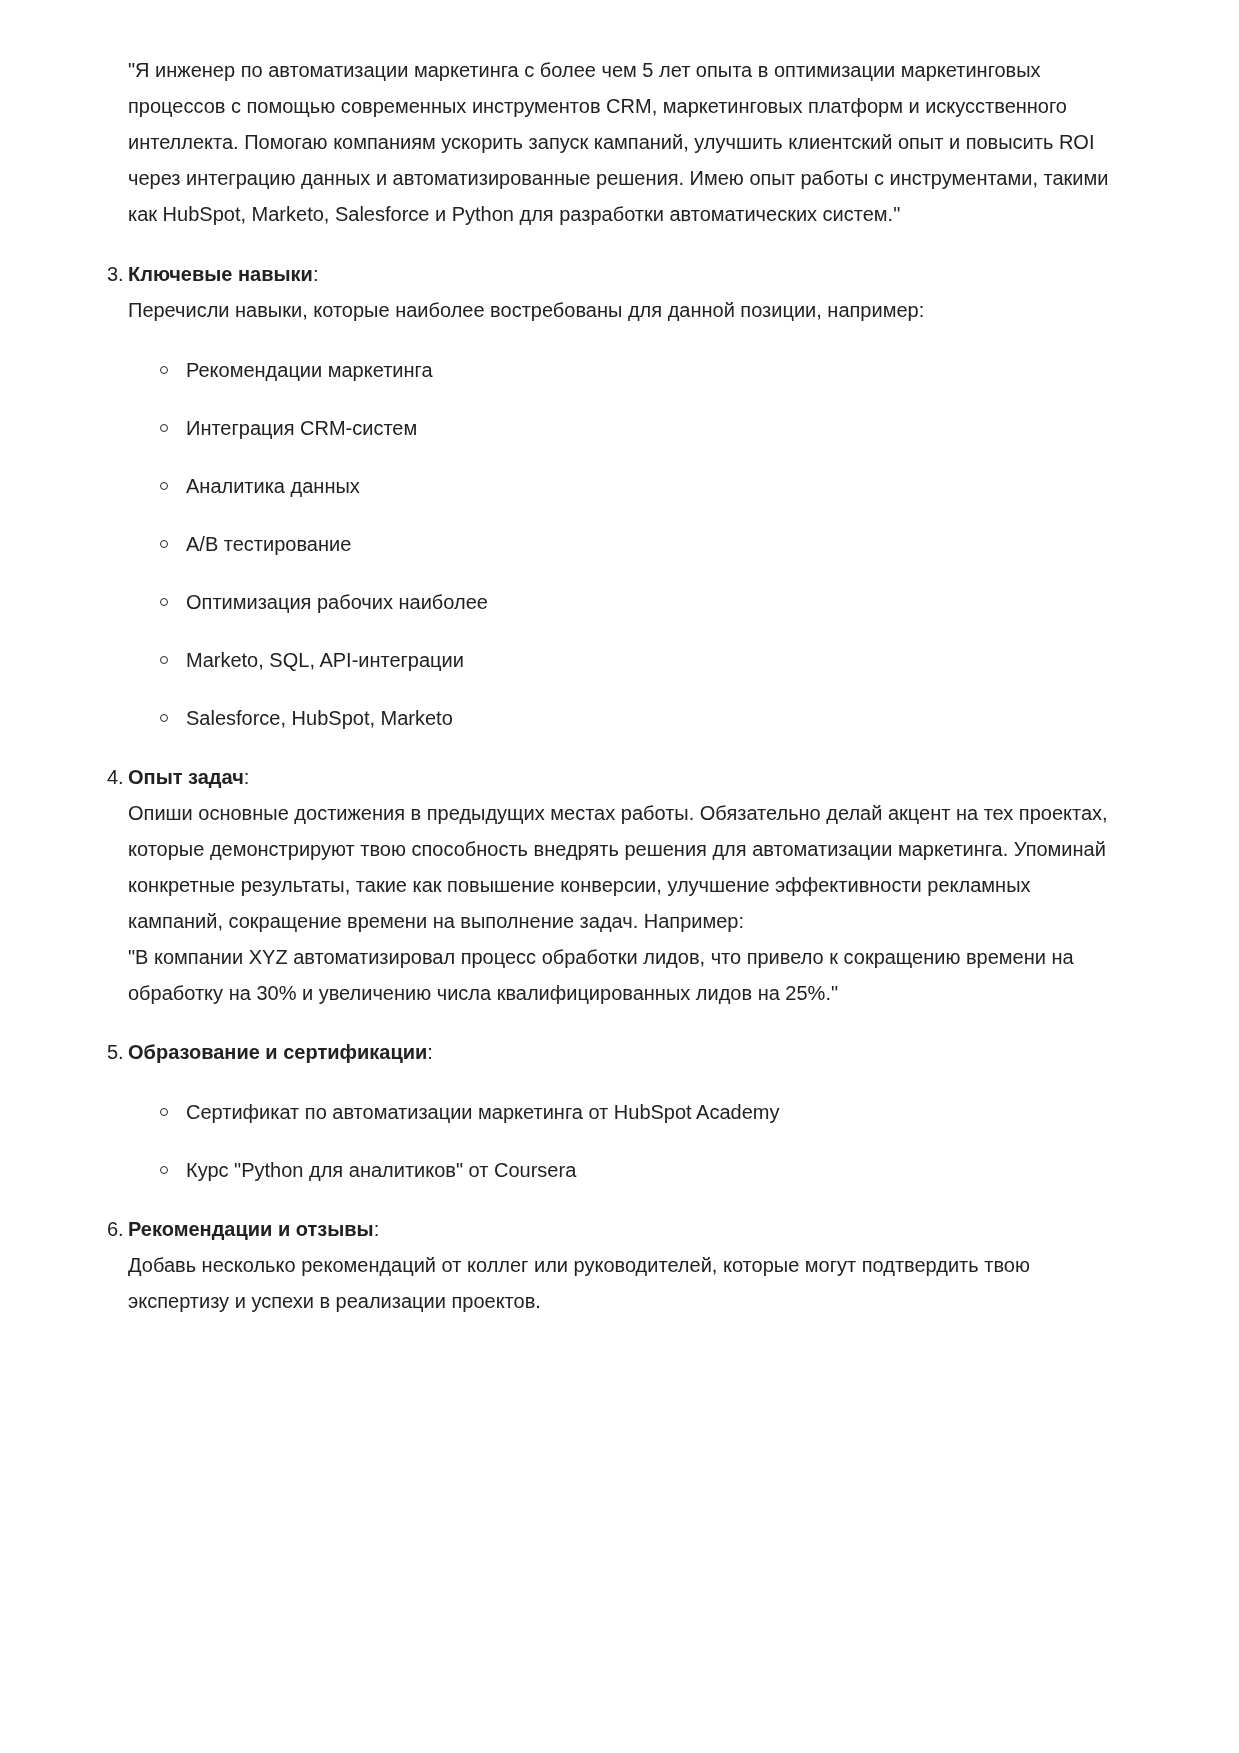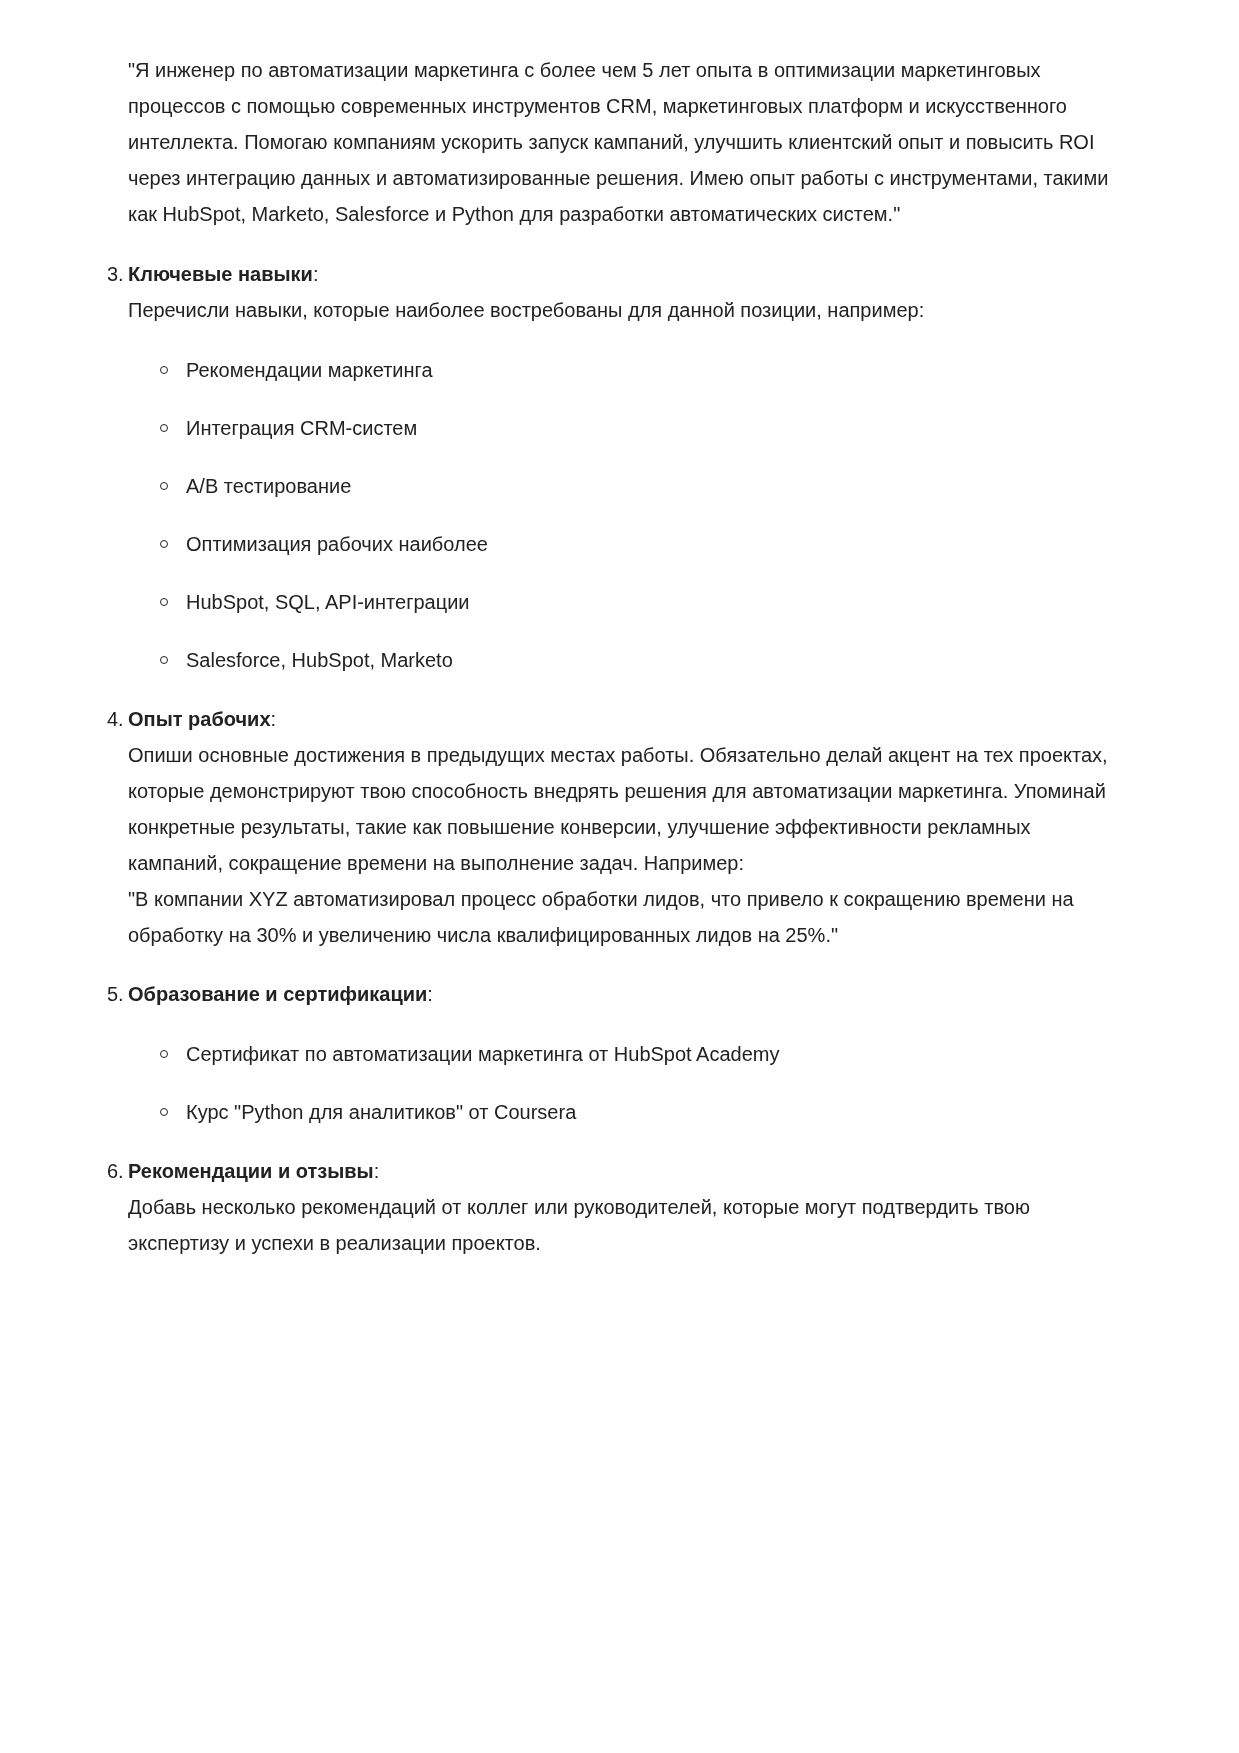--- a/index.html
+++ b/index.html
@@ -48,32 +48,33 @@
   <ol class="items">
 
     <li class="item">
       <span class="num">3.</span>
       <div class="item-content">
         <div class="item-head"><span class="item-title">Ключевые навыки</span><span>:</span></div>
         <div class="item-body">Перечисли навыки, которые наиболее востребованы для данной позиции, например:</div>
         <ul class="bullets">
           <li class="bullet"><span class="dot"></span><span>Рекомендации маркетинга</span></li>
           <li class="bullet"><span class="dot"></span><span>Интеграция CRM-систем</span></li>
+          <li class="bullet"><span class="dot"></span><span>Аналитика данных</span></li>
           <li class="bullet"><span class="dot"></span><span>A/B тестирование</span></li>
           <li class="bullet"><span class="dot"></span><span>Оптимизация рабочих наиболее</span></li>
-          <li class="bullet"><span class="dot"></span><span>HubSpot, SQL, API-интеграции</span></li>
+          <li class="bullet"><span class="dot"></span><span>Marketo, SQL, API-интеграции</span></li>
           <li class="bullet"><span class="dot"></span><span>Salesforce, HubSpot, Marketo</span></li>
         </ul>
       </div>
     </li>
 
     <li class="item">
       <span class="num">4.</span>
       <div class="item-content">
-        <div class="item-head"><span class="item-title">Опыт рабочих</span><span>:</span></div>
+        <div class="item-head"><span class="item-title">Опыт задач</span><span>:</span></div>
         <div class="item-body">Опиши основные достижения в предыдущих местах работы. Обязательно делай акцент на тех проектах, которые демонстрируют твою способность внедрять решения для автоматизации маркетинга. Упоминай конкретные результаты, такие как повышение конверсии, улучшение эффективности рекламных кампаний, сокращение времени на выполнение задач. Например:</div>
         <div class="example">"В компании XYZ автоматизировал процесс обработки лидов, что привело к сокращению времени на обработку на 30% и увеличению числа квалифицированных лидов на 25%."</div>
       </div>
     </li>
 
     <li class="item">
       <span class="num">5.</span>
       <div class="item-content">
         <div class="item-head"><span class="item-title">Образование и сертификации</span><span>:</span></div>
         <ul class="bullets">

